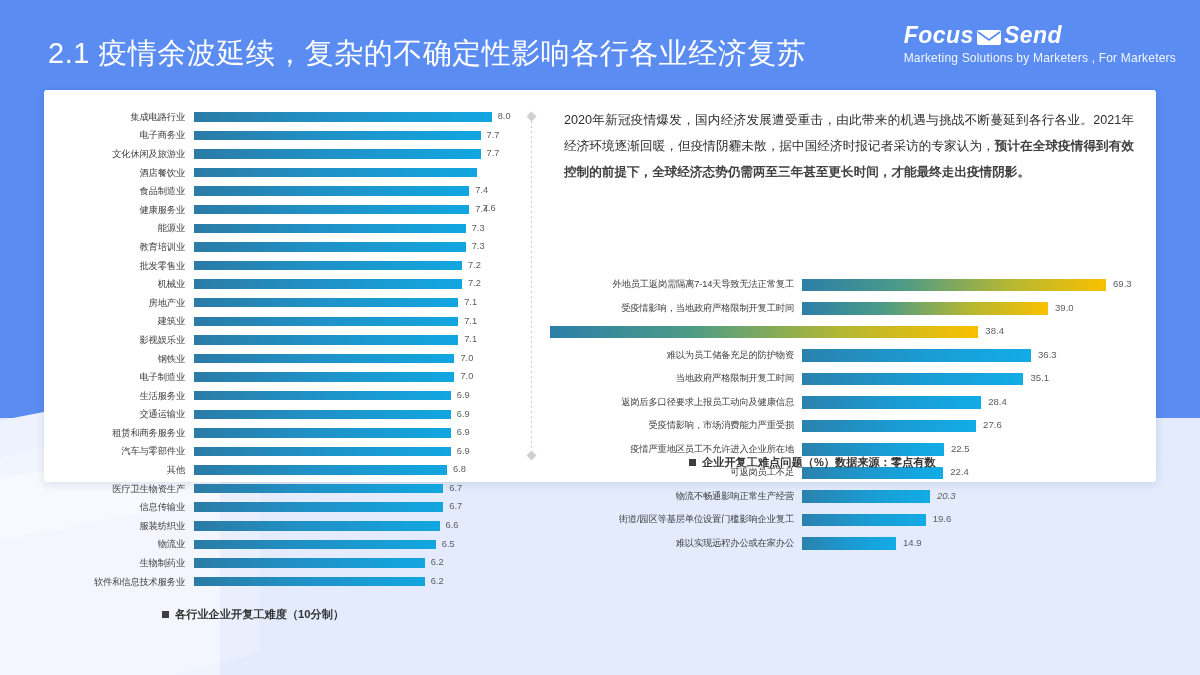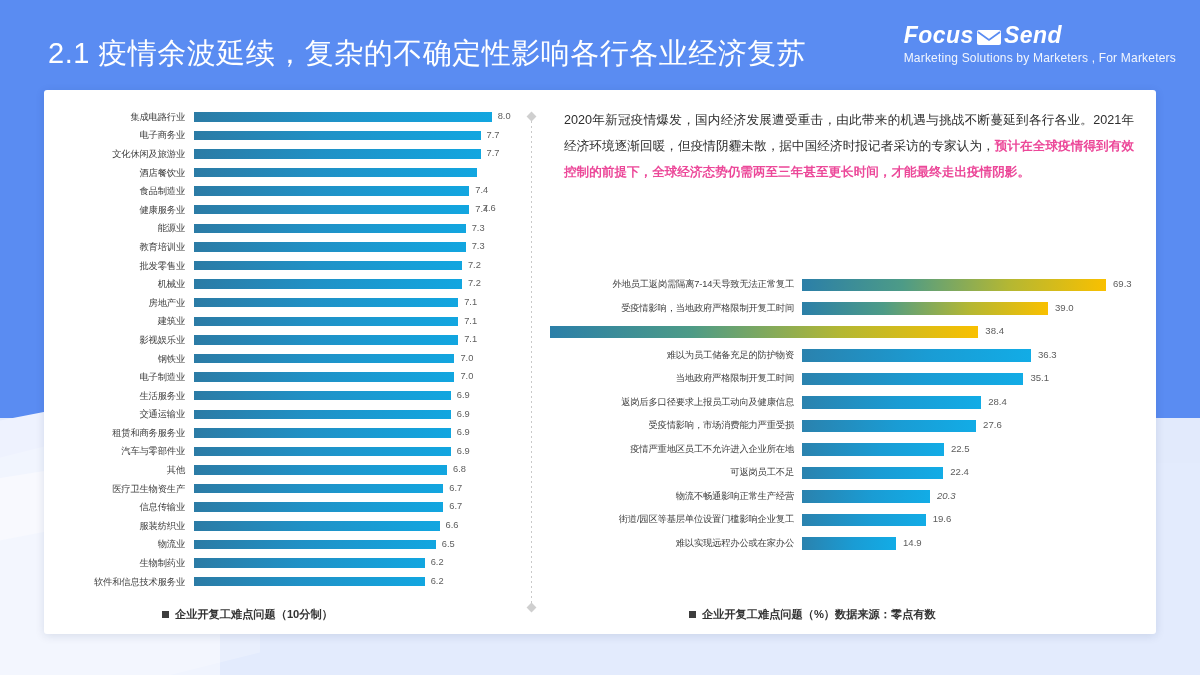--- a/index.html
+++ b/index.html
@@ -62,21 +62,21 @@
   }
   .logo-env { display: inline-block; width: 26px; height: 17px; }
   .logo-tag {
     font-size: 12px; margin-top: 4px; letter-spacing: 0.2px;
     white-space: nowrap; opacity: 0.92;
   }
 
   
   .card {
     position: absolute; left: 44px; top: 90px;
-    width: 1112px; height: 544px;
+    width: 1112px; height: 392px;
     background: #ffffff;
     border-radius: 3px;
     box-shadow: 0 2px 10px rgba(20,40,90,0.12);
     z-index: 4;
   }
 
   .divider {
     position: absolute; left: 484px; top: 22px; bottom: 22px;
     width: 7px;
     display: flex; flex-direction: column; align-items: center;
@@ -116,21 +116,21 @@
 
   
   .right-pane {
     position: absolute; left: 492px; top: 0; right: 0; height: 544px;
   }
   .para {
     position: absolute; left: 28px; top: 18px; right: 22px;
     font-size: 12.6px; line-height: 2.05; color: #2d2d2d;
     text-align: justify;
   }
-  .para b { font-weight: bold; color: #ec4899; }
+  .para b { font-weight: bold; color: #404040; }
 
   .rchart { position: absolute; left: 14px; top: 183px; right: 26px; }
   .rrow { display: flex; align-items: center; height: 23.5px; }
   .rrow .lbl {
     width: 252px; text-align: right; padding-right: 8px;
     font-size: 9.3px; color: #3d3d3d; white-space: nowrap;
     letter-spacing: -0.2px;
   }
   .rrow .track { flex: 1; position: relative; height: 100%; }
   .rrow .bar {
@@ -368,21 +368,21 @@
         <div class="lrow">
           <div class="lbl">软件和信息技术服务业</div>
           <div class="track">
             <div class="bar" style="width: 72.093%;"></div>
             <div class="val" style="left: calc(72.093% + 6px);">6.2</div>
           </div>
         </div>
       </div>
     <div class="caption caption-left">
       <span class="sq"></span>
-      <span>企业开复工难点问题（10分制）</span>
+      <span>各行业企业开复工难度（10分制）</span>
     </div>
   </div>
 
   <div class="divider">
     <span class="dia"></span>
     <span class="dots"></span>
     <span class="dia"></span>
   </div>
 
   <div class="right-pane">

